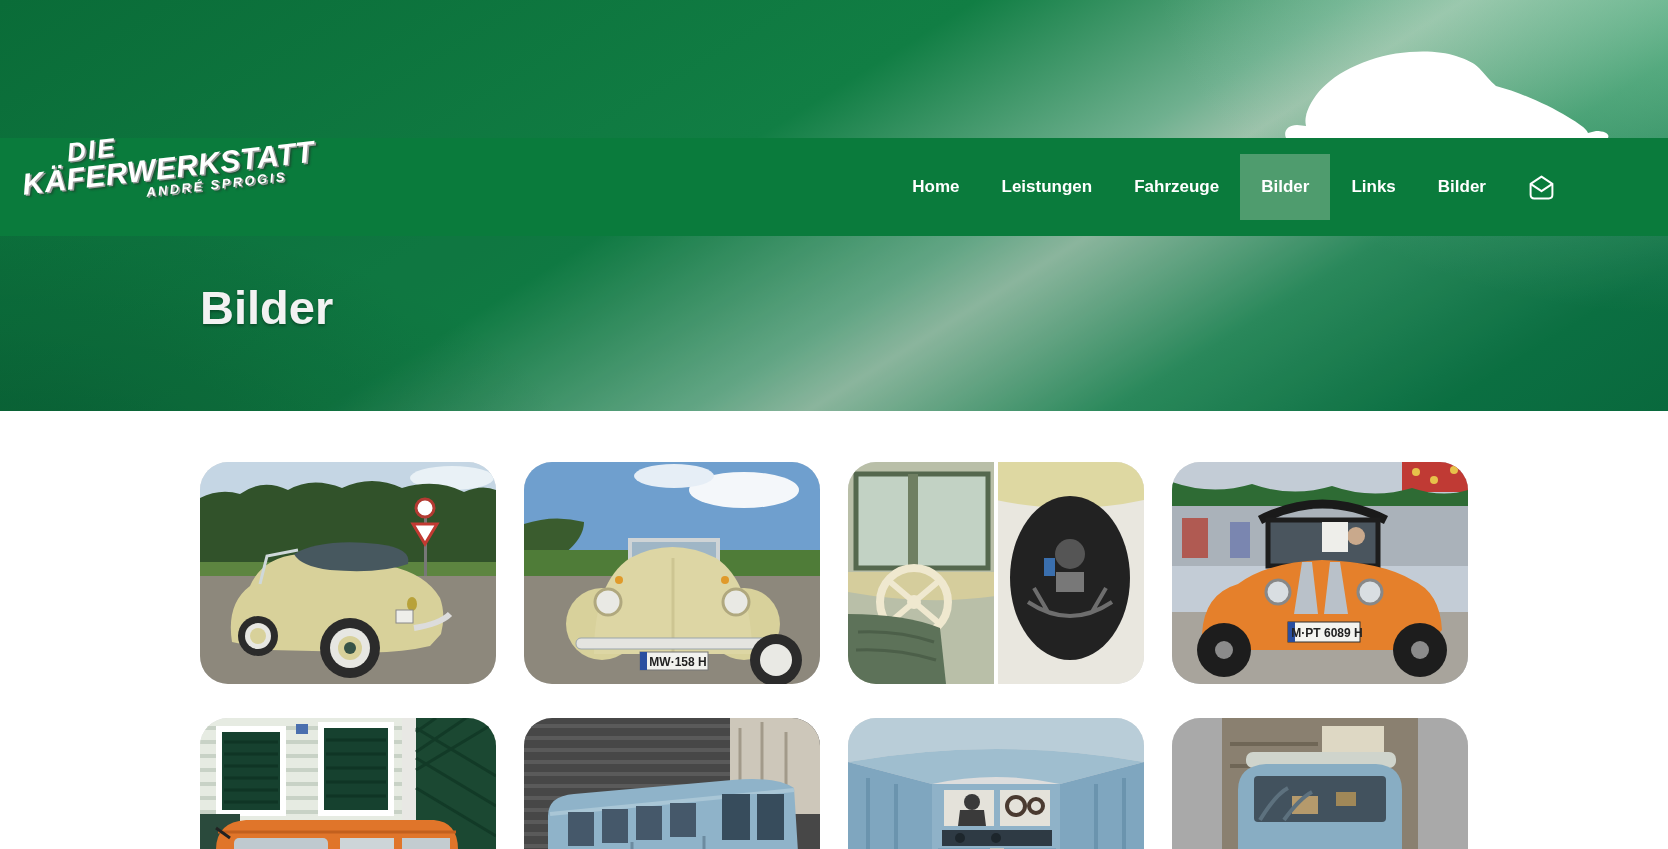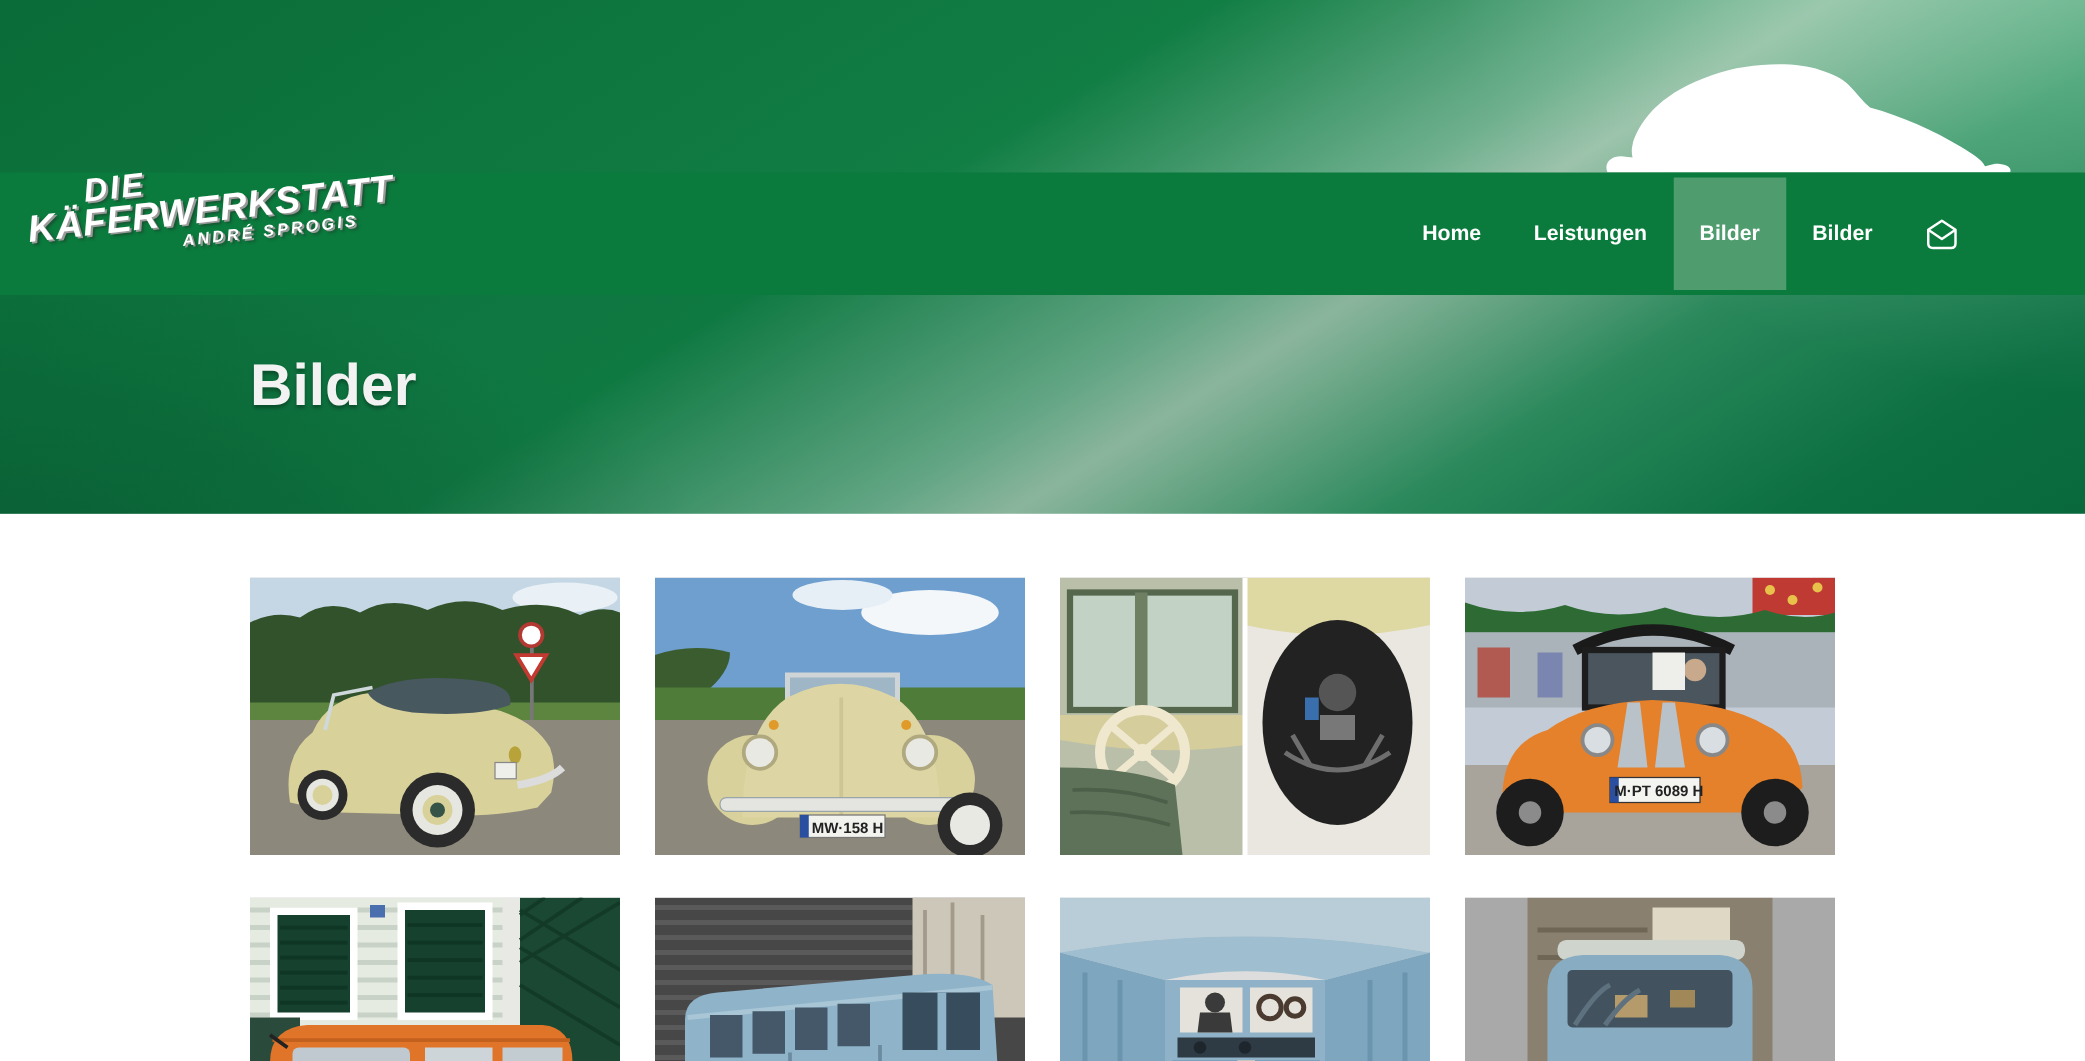--- a/index.html
+++ b/index.html
@@ -6,40 +6,40 @@
             font-family:"Liberation Sans",sans-serif;}
   
   .header{position:relative;width:1668px;height:411px;
     background:
       radial-gradient(900px 420px at 0% 118%, rgba(0,45,25,0.38), rgba(0,45,25,0) 65%),
       radial-gradient(760px 520px at 101% -12%, rgba(150,215,180,0.55), rgba(150,215,180,0) 70%),
       linear-gradient(148deg,#0a6c38 0%,#117e44 42%,#6fb08f 58%,#9dc2ab 63%,#2f8f60 76%,#0c7243 90%,#0a6c3e 100%);}
   .beetle{position:absolute;left:1280px;top:45px;width:333px;height:93px;z-index:1;}
   nav{position:absolute;left:0;top:138px;width:100%;height:98px;background:#0a7b3c;z-index:2;
       display:flex;align-items:stretch;justify-content:flex-end;padding-right:76px;box-sizing:border-box;}
-  .navlist{display:flex;list-style:none;margin:4px;padding:0;align-items:stretch;}
+  .navlist{display:flex;list-style:none;margin:16px;padding:0;align-items:stretch;}
   .navlist li{display:flex;align-items:center;padding:0 21px;color:#fff;font-size:17px;
       font-weight:700;cursor:pointer;white-space:nowrap;}
   .navlist li.active{background:#4f9c6e;}
   .mail-item svg{display:block;}
   
   .logo{position:absolute;left:18px;top:8px;transform:rotate(-6.5deg);transform-origin:left top;
         color:#fff;font-style:italic;font-weight:900;cursor:pointer;
         text-shadow:1.5px 1.5px 0 #9a9a9a,3px 3px 2px rgba(40,40,40,.45);}
   .logo-die{font-size:26px;line-height:24px;margin-left:48px;letter-spacing:2px;}
   .logo-main{font-size:30px;line-height:30px;letter-spacing:.5px;}
   .logo-sub{font-size:13px;line-height:14px;letter-spacing:2.5px;text-align:right;padding-right:30px;}
   
   .hero{position:absolute;left:0;top:236px;width:100%;height:175px;background:rgba(8,90,60,.12);}
   .hero h1{margin:46px 0 0 200px;font-size:47px;line-height:52px;color:#f2f2f2;font-weight:700;
            text-shadow:0 2px 3px rgba(0,0,0,.30);}
   
   .gallery{width:1268px;margin:51px auto 0;display:grid;
            grid-template-columns:repeat(4,296px);gap:34px 28px;}
-  .shot{margin:0;width:296px;height:222px;overflow:hidden;cursor:pointer;background:#ddd;}
+  .shot{margin:0;width:296px;height:222px;overflow:hidden;cursor:pointer;background:#ddd;border-radius:28px;}
   .shot svg{display:block;width:296px;height:222px;}
   .plate-txt{font-weight:bold;fill:#222;}
 </style>
 </head>
 <body>
 
 <div class="header">
 
   <svg class="beetle" viewBox="0 0 333 93" aria-hidden="true">
     <path fill="#ffffff" d="M6,93 C3,86 8,80 17,80 L26,81 C24,72 28,67 26,70
@@ -52,21 +52,23 @@
 
   <nav>
     <div class="logo">
       <div class="logo-die">DIE</div>
       <div class="logo-main">KÄFERWERKSTATT</div>
       <div class="logo-sub">ANDRÉ SPROGIS</div>
     </div>
     <ul class="navlist">
       <li>Home</li>
       <li>Leistungen</li>
+      <li>Fahrzeuge</li>
       <li class="active">Bilder</li>
+      <li>Links</li>
       <li>Bilder</li>
       <li class="mail-item">
         <svg width="27" height="27" viewBox="0 0 26 26">
           <path d="M2.5 9.5 L13 2.5 L23.5 9.5 L23.5 20 Q23.5 23.5 20 23.5 L6 23.5 Q2.5 23.5 2.5 20 Z" fill="none" stroke="#fff" stroke-width="1.9" stroke-linejoin="round"></path>
           <path d="M2.5 9.5 L13 16.5 L23.5 9.5" fill="none" stroke="#fff" stroke-width="1.9" stroke-linejoin="round"></path>
         </svg>
       </li>
     </ul>
   </nav>
 

